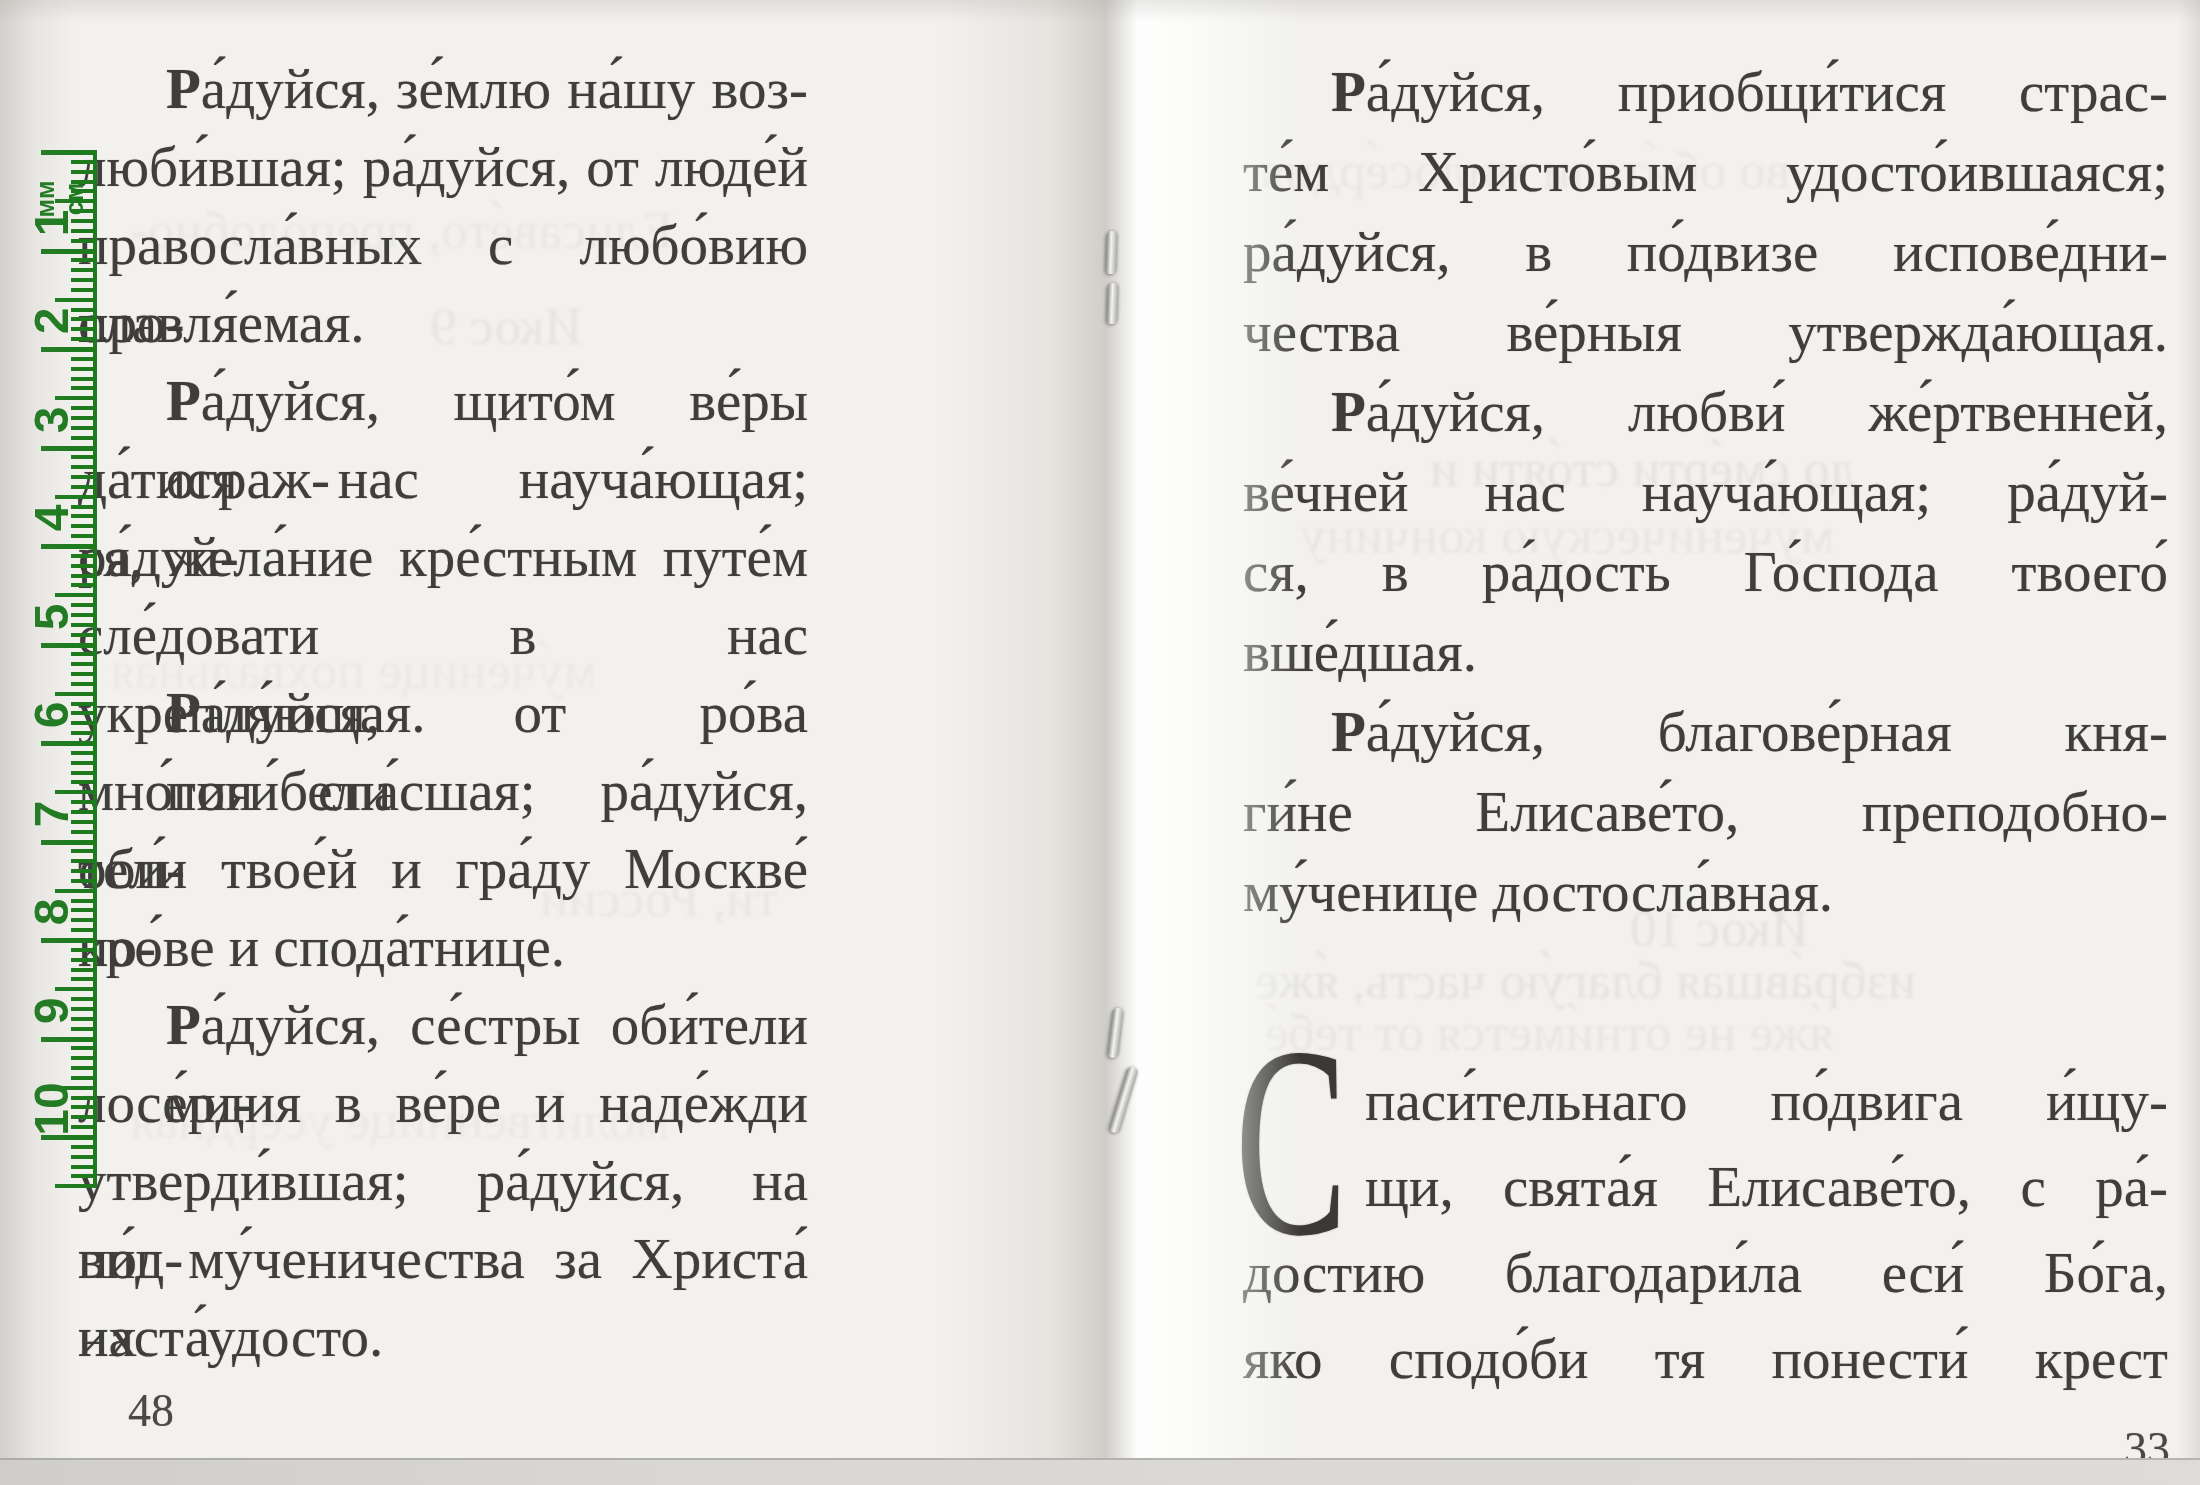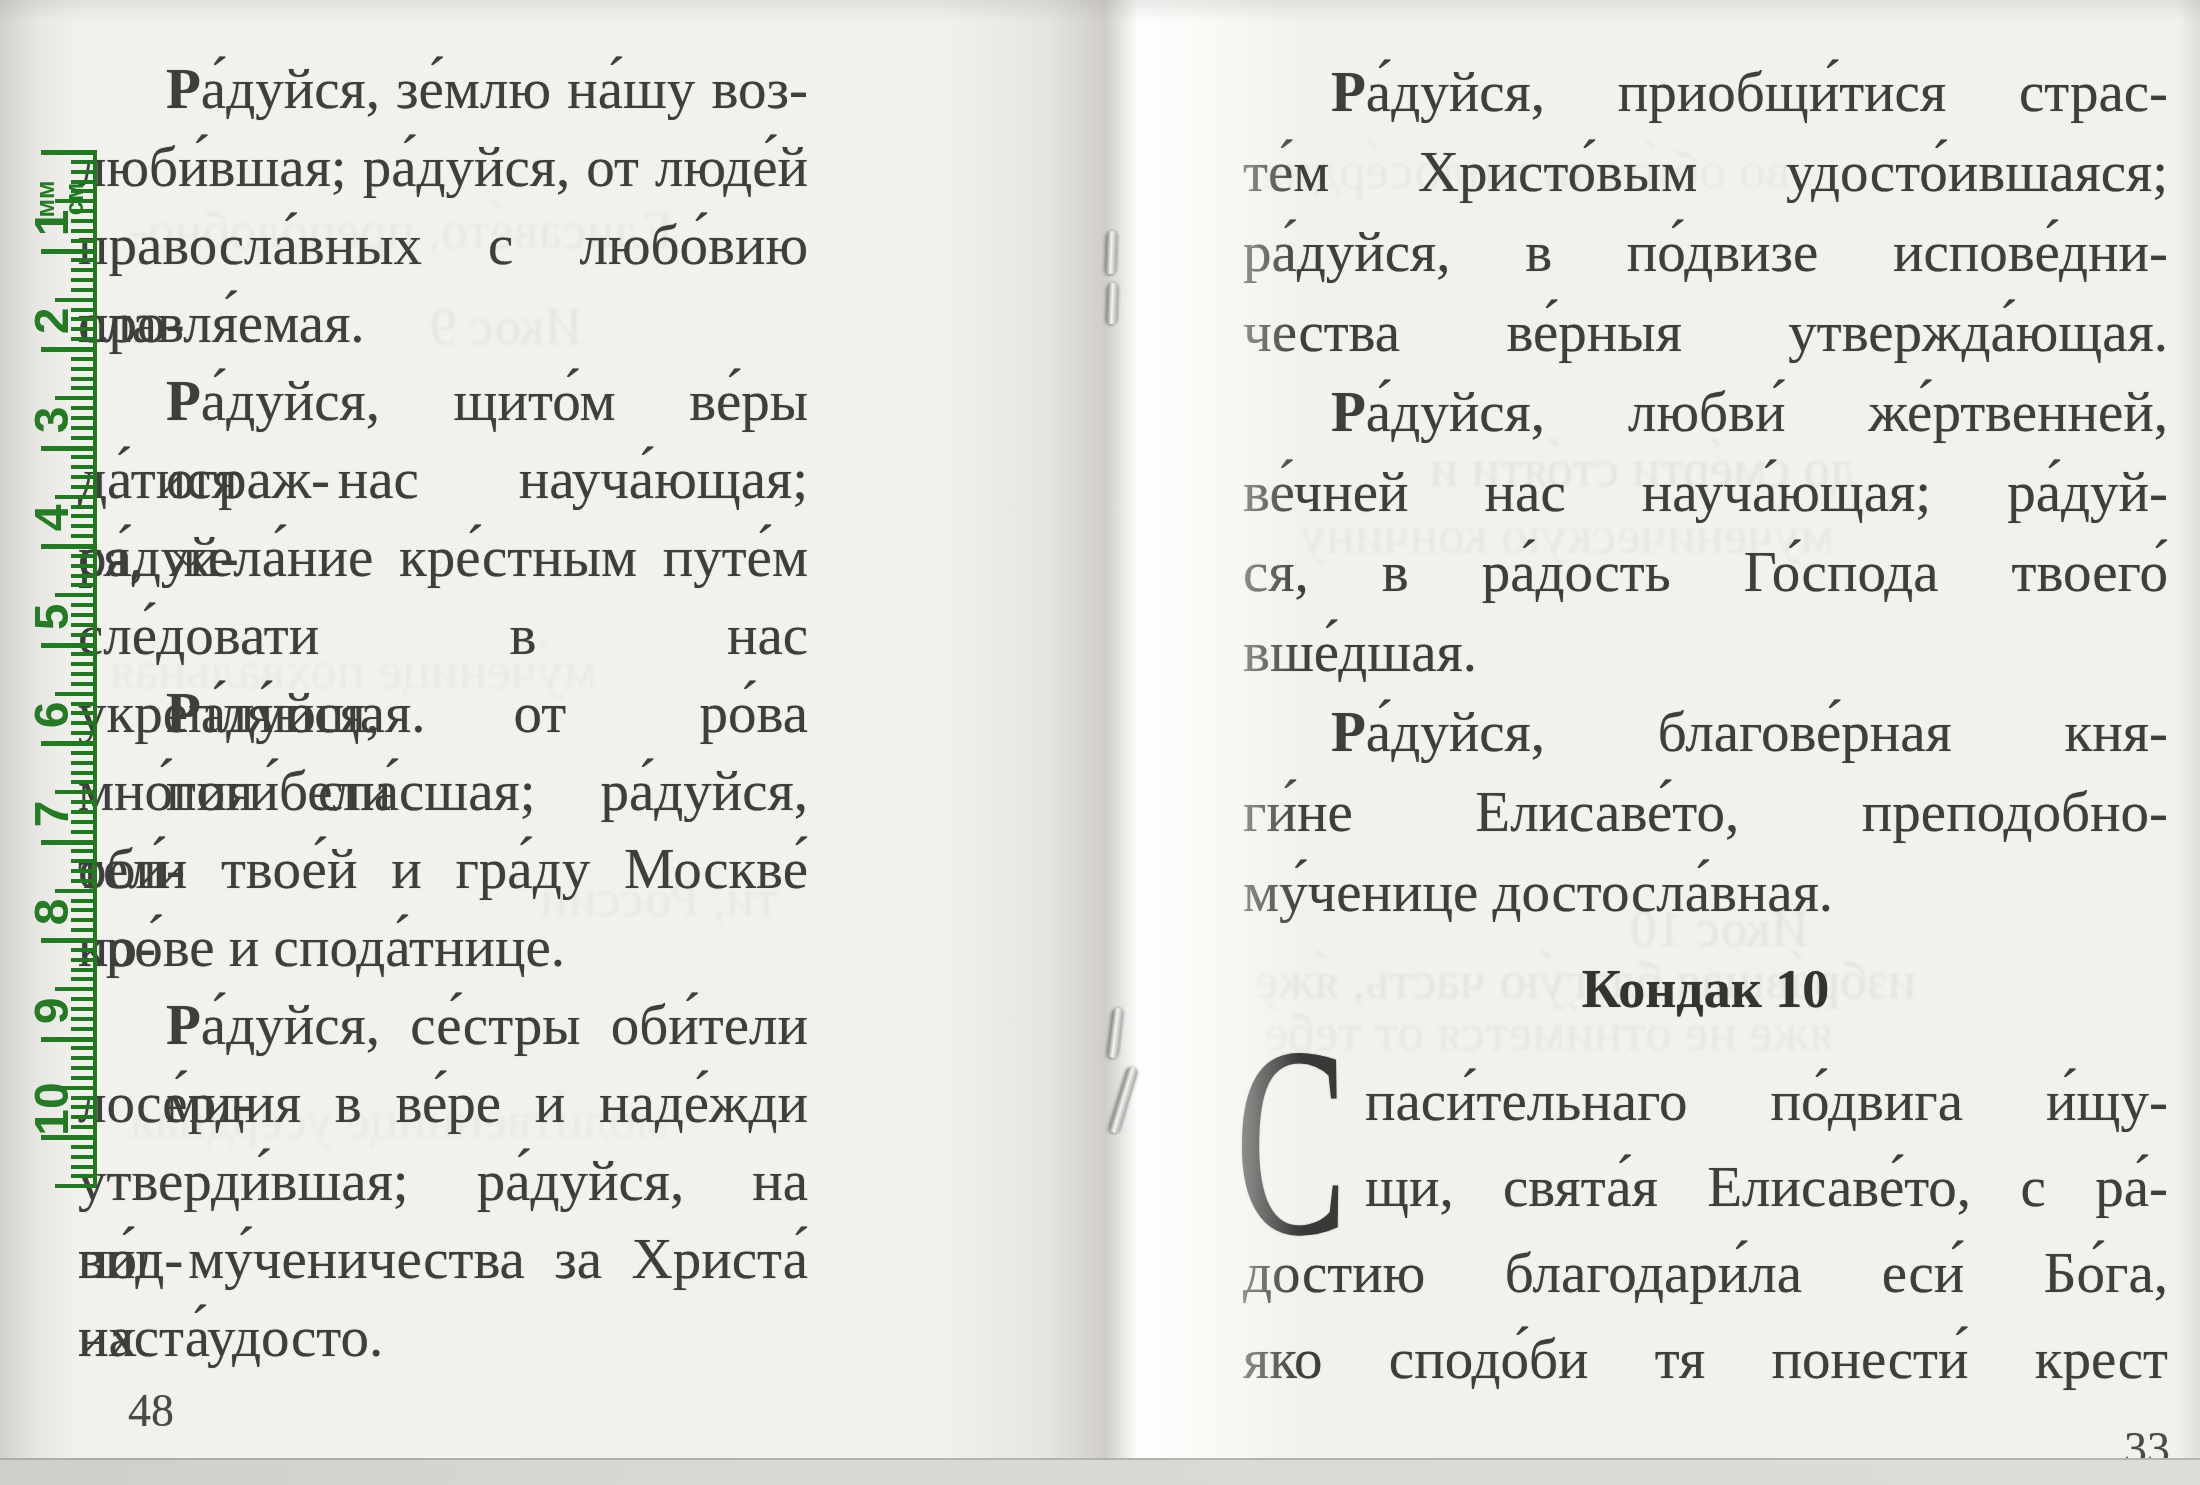--- a/index.html
+++ b/index.html
@@ -108,21 +108,20 @@
         <div class="line j">ра́дуйся, в по́двизе испове́дни-</div>
         <div class="line j">чества ве́рныя утвержда́ющая.</div>
         <div class="line j ind"><span class="lead">Р</span>а́дуйся, любви́ же́ртвенней,</div>
         <div class="line j">ве́чней нас науча́ющая; ра́дуй-</div>
         <div class="line j">ся, в ра́дость Го́спода твоего́</div>
         <div class="line">вше́дшая.</div>
         <div class="line j ind"><span class="lead">Р</span>а́дуйся, благове́рная кня-</div>
         <div class="line j">ги́не Елисаве́то, преподобно-</div>
         <div class="line">му́ченице достосла́вная.</div>
       </div>
-    <div class="heading" style="left:143px;top:958px;width:925px;">Кондак 10</div>
     <div class="text-col" id="right-bottom" style="left:143px;top:1058px;width:925px;--lh:86px;">
       <div class="drop-cap">С</div>
     <div class="line j dc">паси́тельнаго по́двига и́щу-</div>
         <div class="line j dc">щи, свята́я Елисаве́то, с ра́-</div>
         <div class="line j">достию благодари́ла еси́ Бо́га,</div>
         <div class="line j">яко сподо́би тя понести́ крест</div>
       </div>
     <div class="page-num" style="left:940px;top:1382px;width:130px;text-align:right;margin-top:40px;">33</div>
   </div>
 

